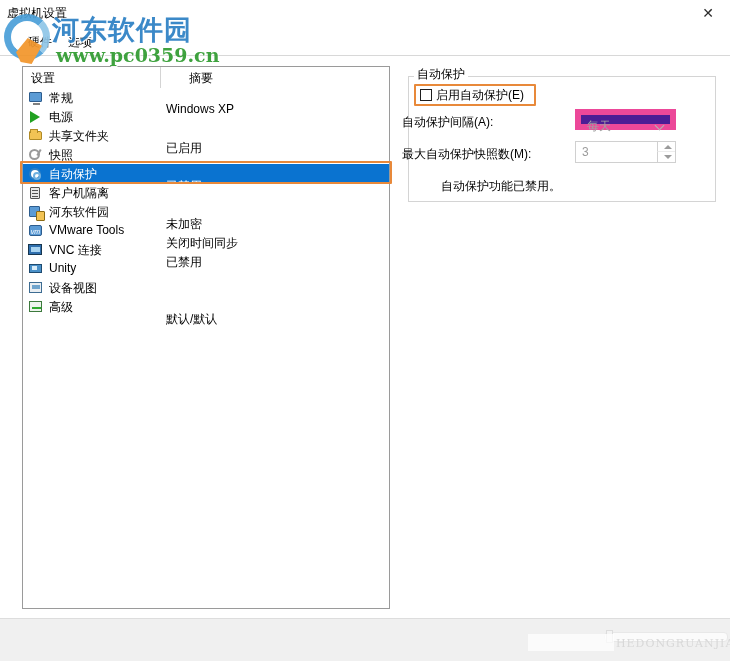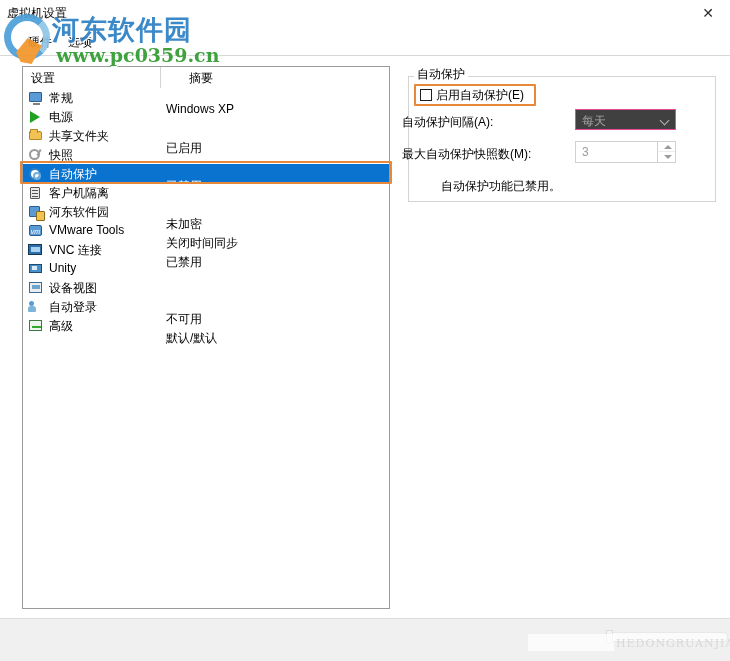--- a/index.html
+++ b/index.html
@@ -236,21 +236,21 @@
   .field-label {
     position:absolute; font-size:12px; color:#000000;
     white-space:nowrap; 
   }
   #lbl-interval { left:402px; top:114px; width:170px; }
   #lbl-maxsnap  { left:402px; top:146px; width:170px; }
   #lbl-disabled { left:441px; top:178px; width:260px; text-align:left; }
 
   #combo-interval {
     position:absolute; left:575px; top:109px; width:101px; height:21px;
-    background:#404040; border:1px solid #ec4899;text-align:center;
+    background:#4c1d95; border:6px solid #ec4899;text-align:center;
   }
   #combo-interval .val {
     position:absolute; left:6px; top:3px; font-size:12px; color:#a2a2a2;
   }
   #combo-interval .chev {
     position:absolute; right:7px; top:7px;
     width:7px; height:7px;
     border-left:1.6px solid #b4b4b4;
     border-bottom:1.6px solid #b4b4b4;
     transform:rotate(-45deg);
@@ -455,27 +455,20 @@
       </div>
 
       <div class="row">
         <span class="ic">
             <i class="ic-deviceview"></i>
           </span>
         <span class="label">设备视图</span>
         <span class="summary"></span>
       </div>
 
-      <div class="row">
-        <span class="ic">
-            <i class="ic-autologon"></i>
-          </span>
-        <span class="label">自动登录</span>
-        <span class="summary">不可用</span>
-      </div>
 
       <div class="row">
         <span class="ic">
             <i class="ic-advanced"></i>
           </span>
         <span class="label">高级</span>
         <span class="summary">默认/默认</span>
       </div>
 
     </div>

